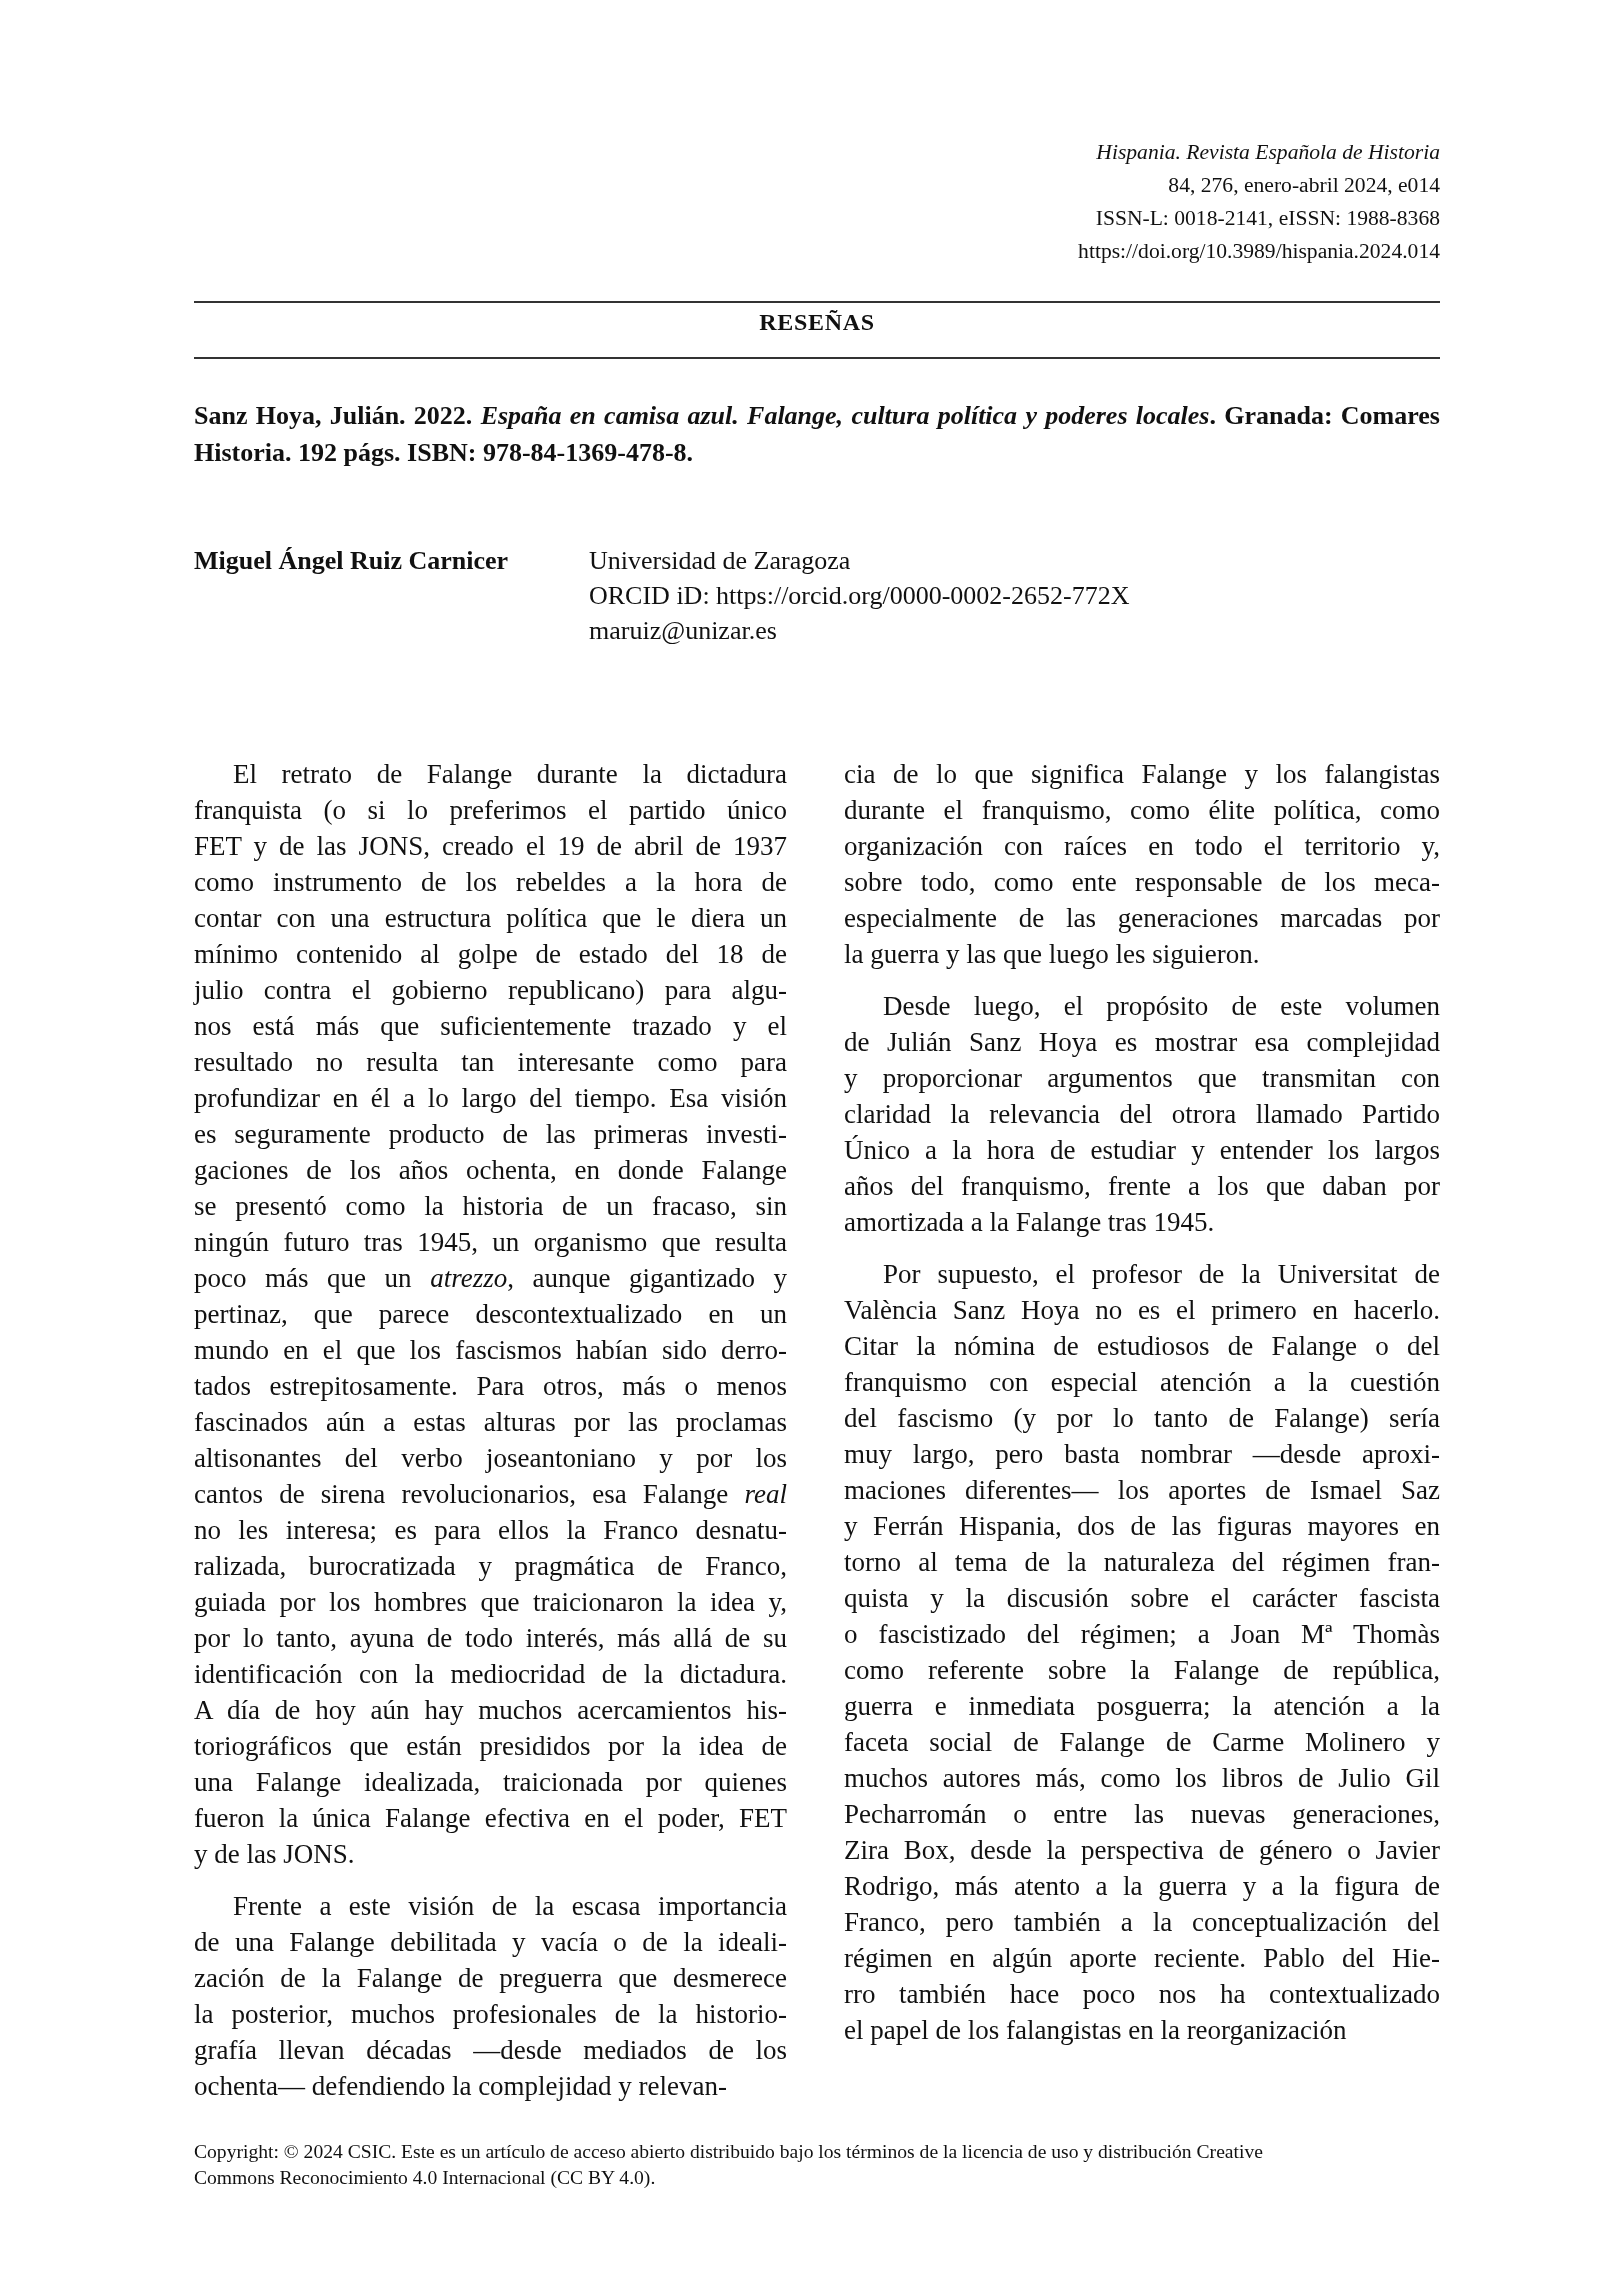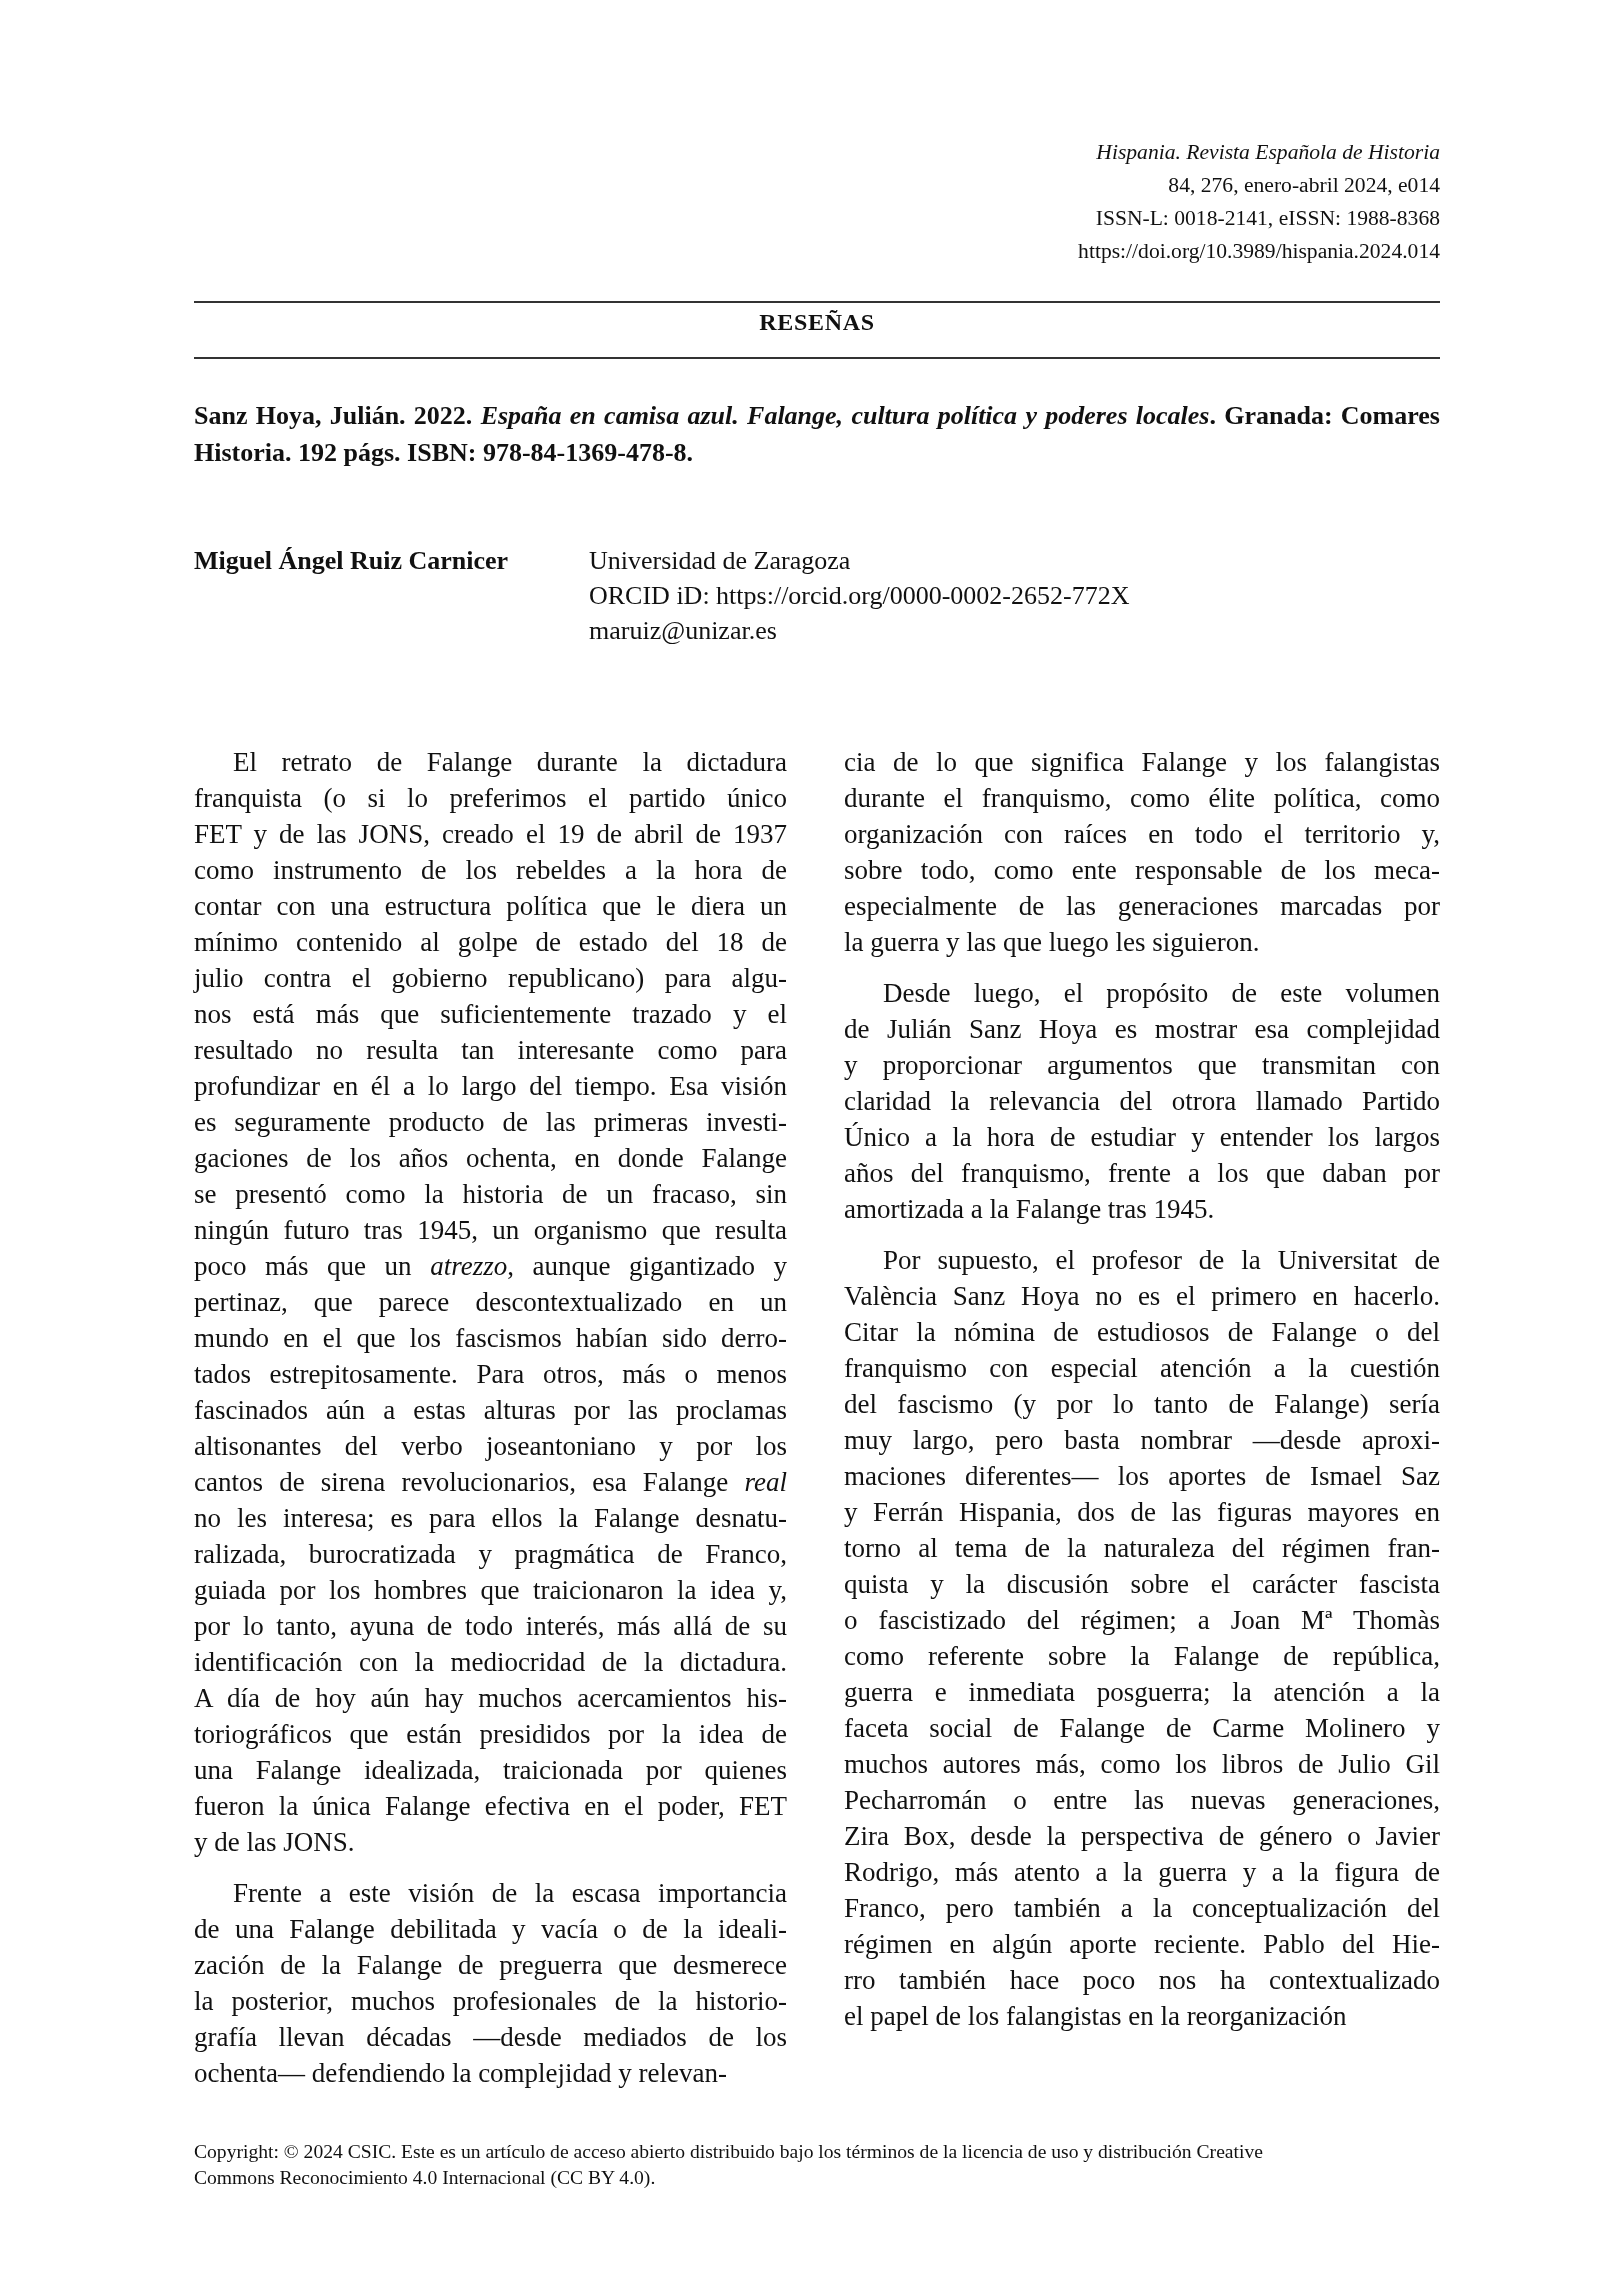--- a/index.html
+++ b/index.html
@@ -13,21 +13,21 @@
          font-size: 24px; font-weight: bold; letter-spacing: 0.7px; }
   .citation { position: absolute; left: 194px; width: 1246px; top: 397px; font-size: 26px;
          line-height: 37px; font-weight: bold; text-align: justify; }
   .citation i { font-style: italic; }
   .author { position: absolute; left: 194px; top: 543px; font-size: 26px; line-height: 35px; font-weight: bold; }
   .affil { position: absolute; left: 589px; top: 543px; font-size: 26px; line-height: 35px; }
   .col { position: absolute; top: 740px; font-size: 27px; line-height: 36px; text-align: justify;
          hyphens: manual; }
   .col.left { left: 194px; width: 593px; }
   .col.right { left: 844px; width: 596px; }
-  .col p { margin: 4px 0 15px 0; text-indent: 39px; }
+  .col p { margin: 16px 0 15px 0; text-indent: 39px; }
   .col p.cont { text-indent: 0; }
   .col p i { font-style: italic; }
   .line { display: block; text-align-last: justify; }
   .line.last { text-align-last: left; }
   .footer { position: absolute; left: 194px; width: 1246px; top: 2139px; font-size: 19.6px; line-height: 26px; }
 </style>
 </head>
 <body>
 
 <div class="journal-header">
@@ -68,21 +68,21 @@
       <span class="line">gaciones de los años ochenta, en donde Falange</span>
       <span class="line">se presentó como la historia de un fracaso, sin</span>
       <span class="line">ningún futuro tras 1945, un organismo que resulta</span>
       <span class="line">poco más que un <i>atrezzo</i>, aunque gigantizado y</span>
       <span class="line">pertinaz, que parece descontextualizado en un</span>
       <span class="line">mundo en el que los fascismos habían sido derro-</span>
       <span class="line">tados estrepitosamente. Para otros, más o menos</span>
       <span class="line">fascinados aún a estas alturas por las proclamas</span>
       <span class="line">altisonantes del verbo joseantoniano y por los</span>
       <span class="line">cantos de sirena revolucionarios, esa Falange <i>real</i></span>
-      <span class="line">no les interesa; es para ellos la Falange desnatu-</span>
+      <span class="line">no les interesa; es para ellos la Franco desnatu-</span>
       <span class="line">ralizada, burocratizada y pragmática de Franco,</span>
       <span class="line">guiada por los hombres que traicionaron la idea y,</span>
       <span class="line">por lo tanto, ayuna de todo interés, más allá de su</span>
       <span class="line">identificación con la mediocridad de la dictadura.</span>
       <span class="line">A día de hoy aún hay muchos acercamientos his-</span>
       <span class="line">toriográficos que están presididos por la idea de</span>
       <span class="line">una Falange idealizada, traicionada por quienes</span>
       <span class="line">fueron la única Falange efectiva en el poder, FET</span>
       <span class="line last">y de las JONS.</span>
     </p>

